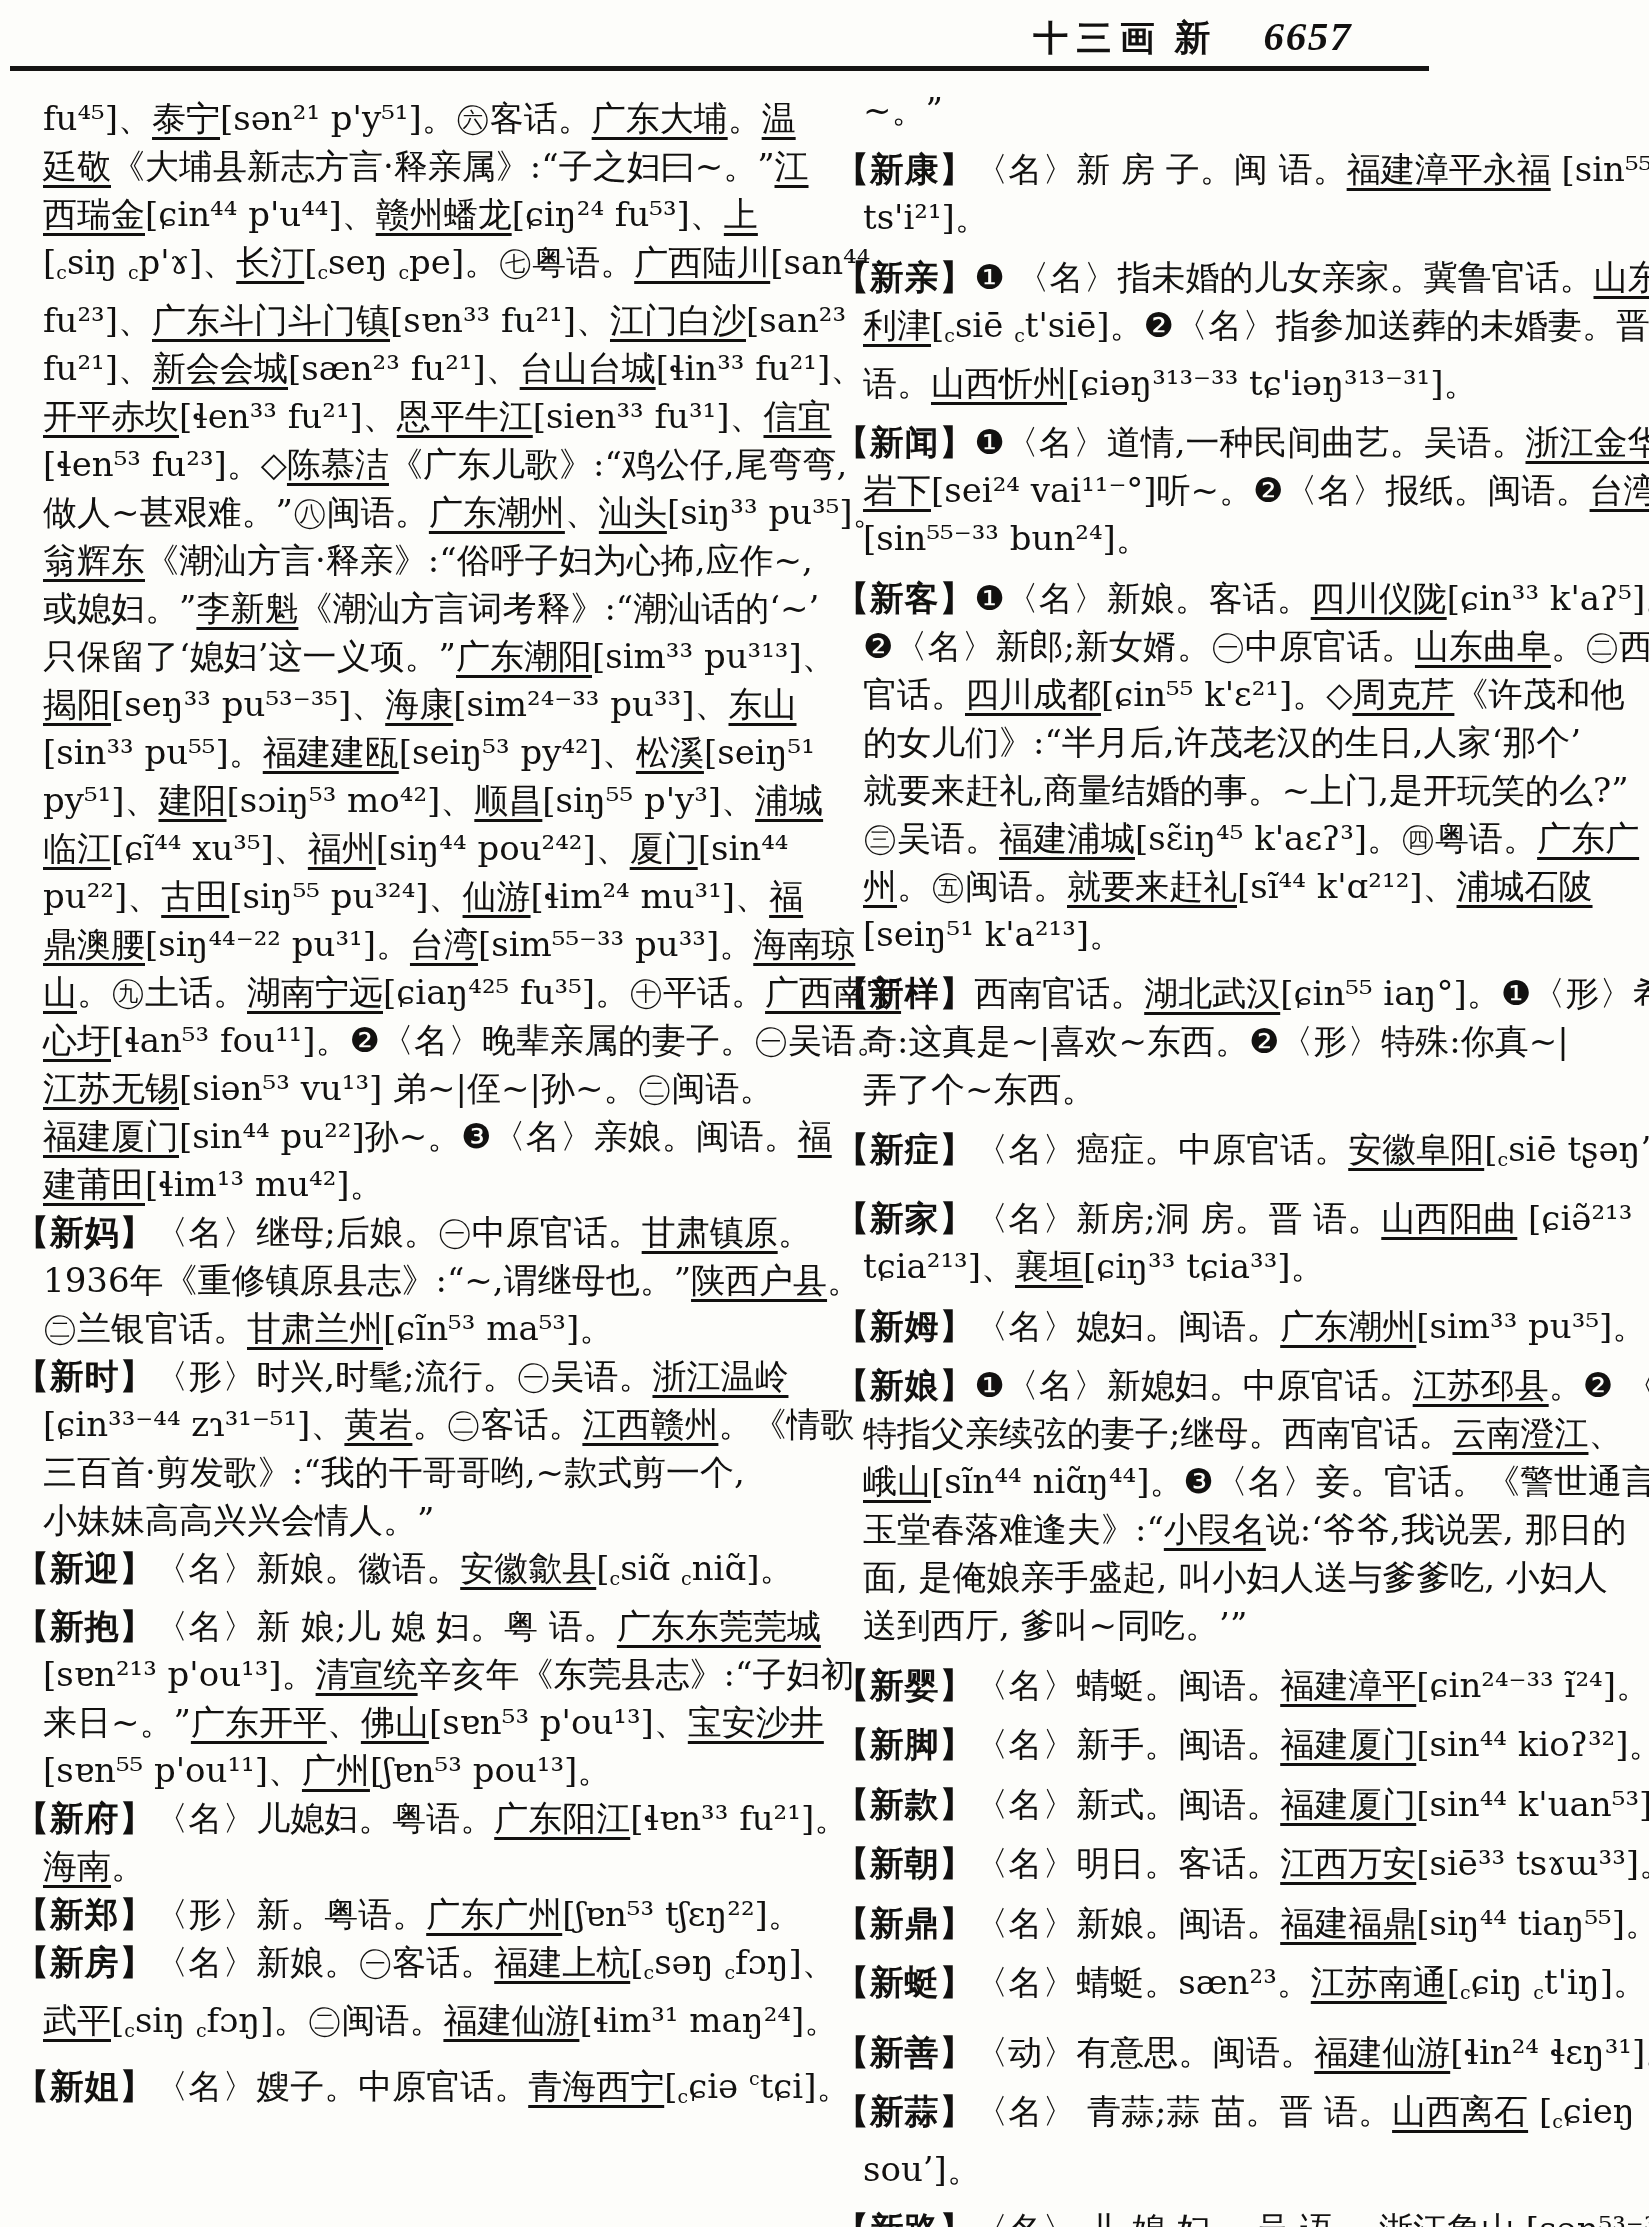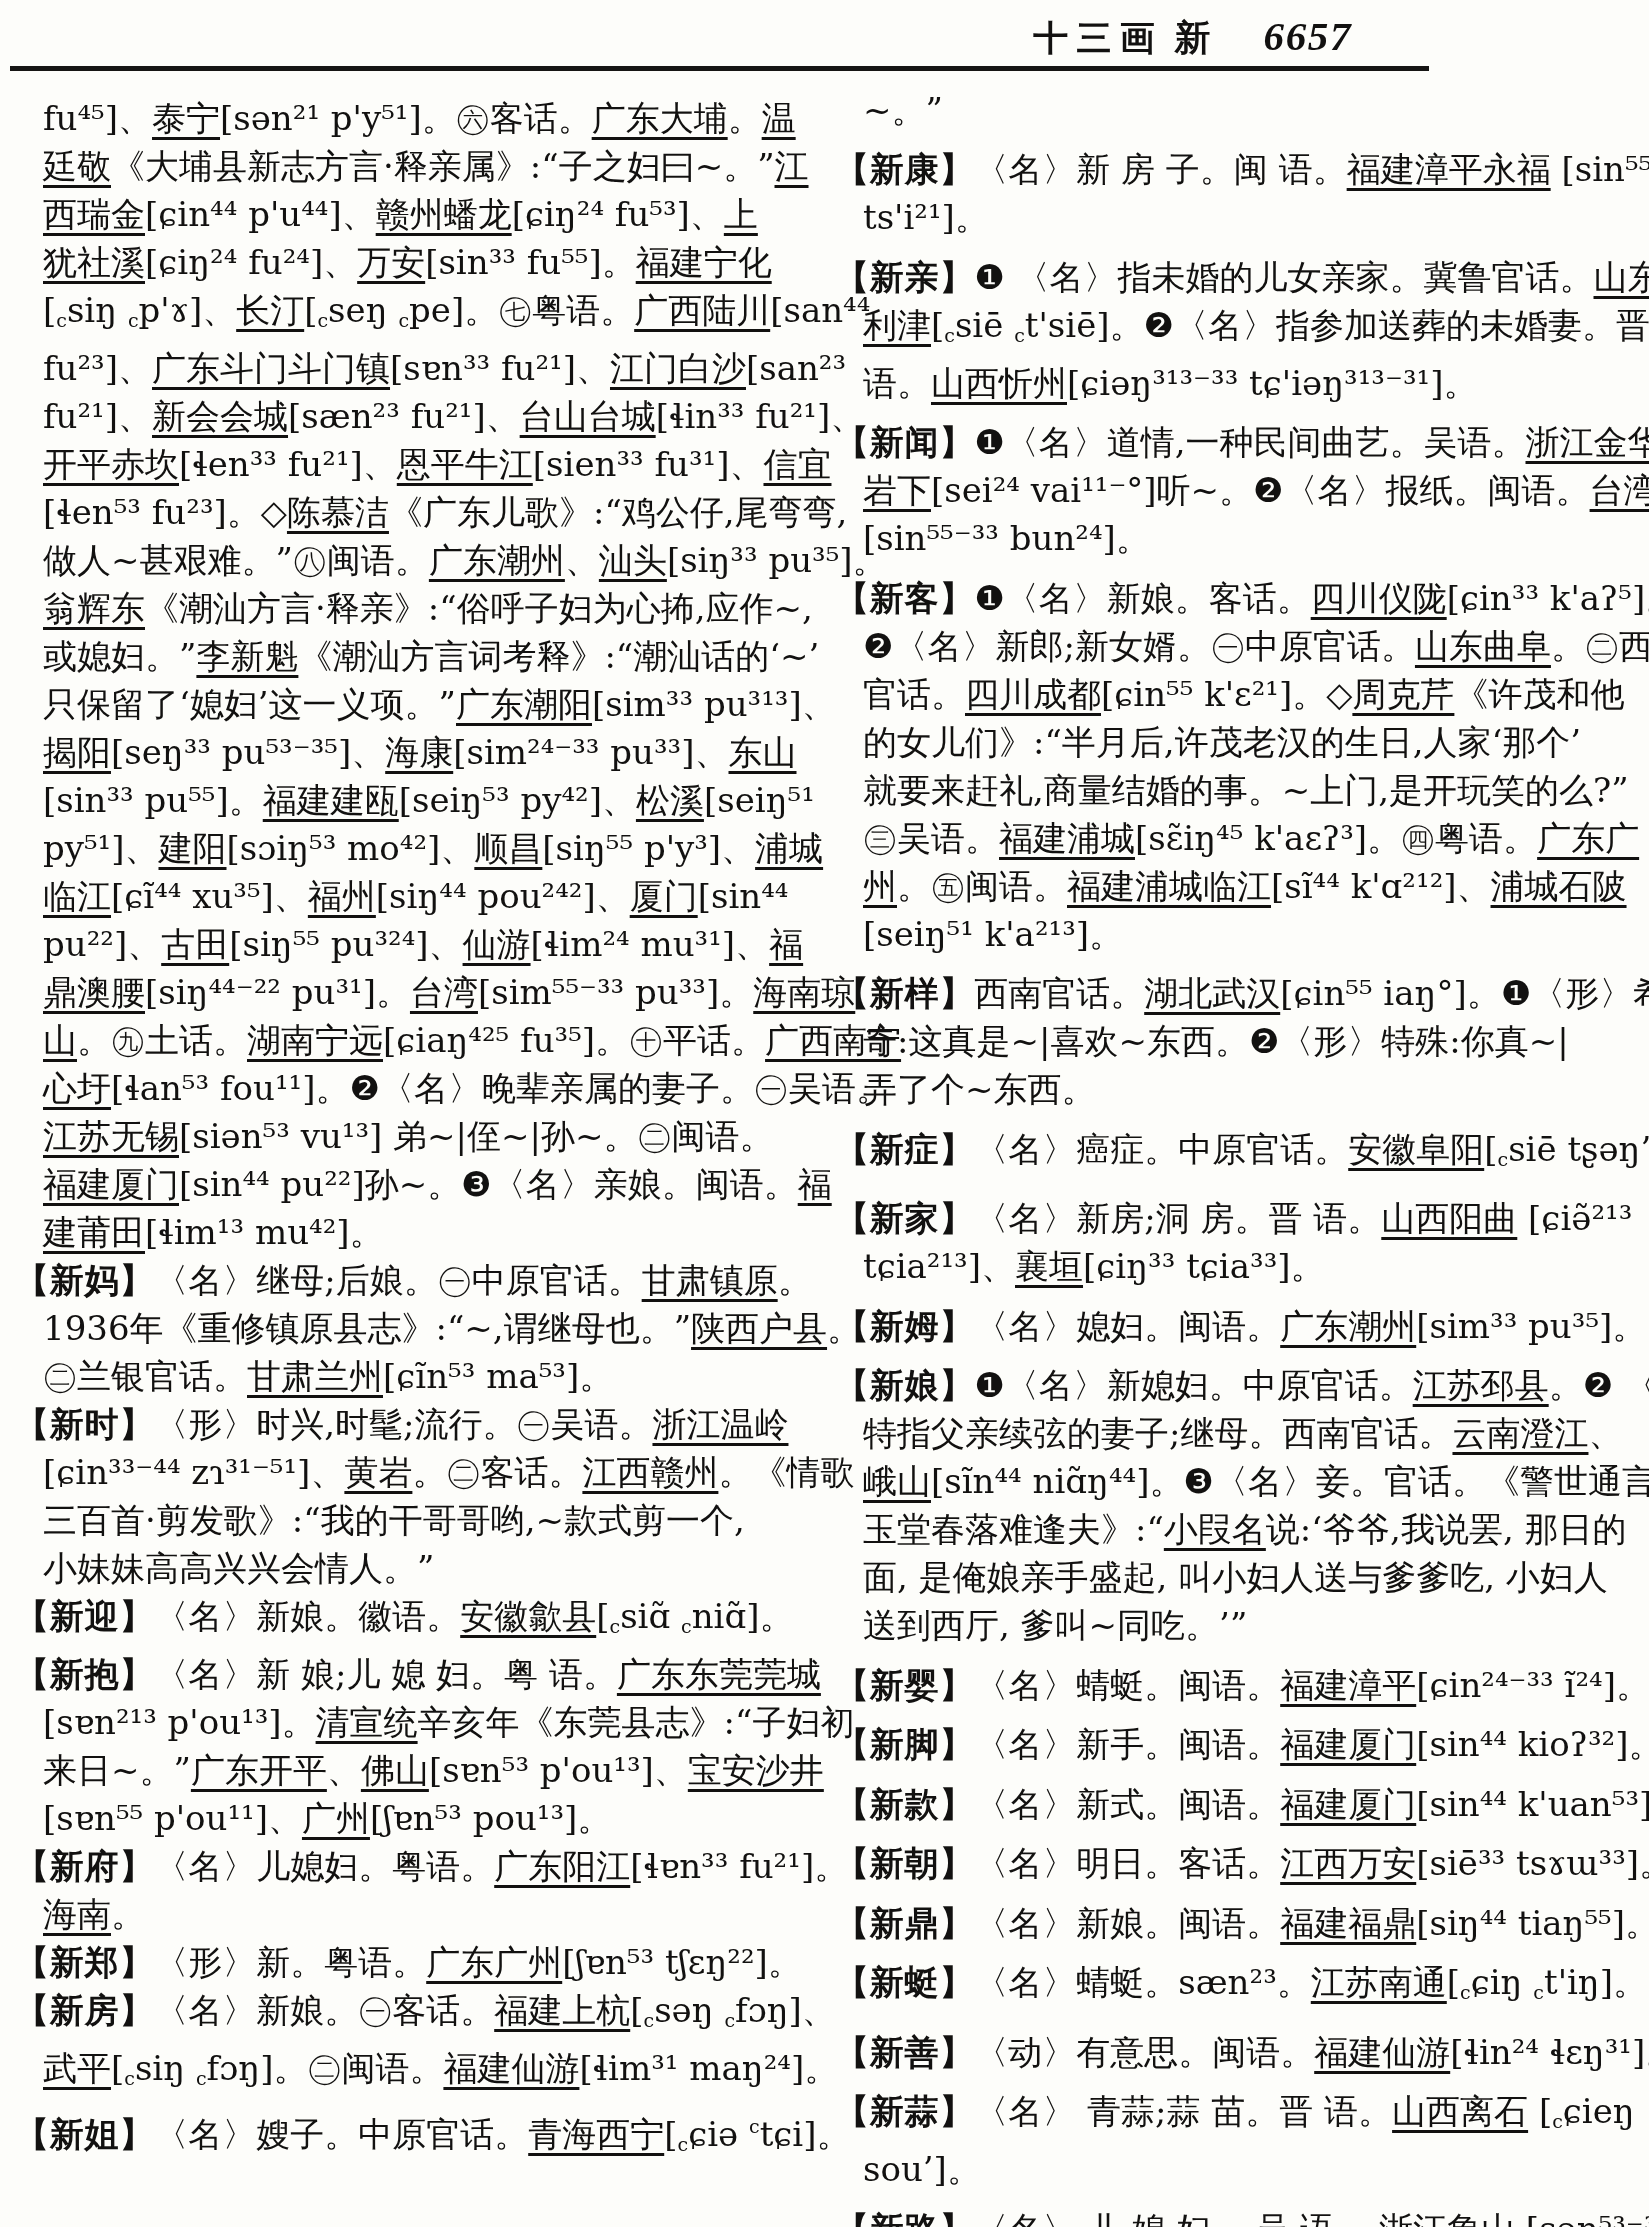--- a/index.html
+++ b/index.html
@@ -41,21 +41,20 @@
     <span class="running-head"><span>十三画</span><span class="running-char">新</span></span>
     <span class="page-number">6657</span>
   </div>
   <div class="rule"></div>
   <div class="cols">
     <div class="col col-left" id="col-left">
         <div class="block continuation">
           <div class="line cont"><span>fu⁴⁵]、</span><span class="u">泰宁</span><span>[sən²¹ p'y⁵¹]。㊅客话。</span><span class="u">广东大埔</span><span>。</span><span class="u">温</span></div>
           <div class="line cont"><span class="u">廷敬</span><span>《大埔县新志方言·释亲属》:“子之妇曰~。”</span><span class="u">江</span></div>
           <div class="line cont"><span class="u">西瑞金</span><span>[ɕin⁴⁴ p'u⁴⁴]、</span><span class="u">赣州蟠龙</span><span>[ɕiŋ²⁴ fu⁵³]、</span><span class="u">上</span></div>
-          <div class="line cont"><span class="u">犹社溪</span><span>[ɕiŋ²⁴ fu²⁴]、</span><span class="u">万安</span><span>[sin³³ fu⁵⁵]。</span><span class="u">福建宁化</span></div>
           <div class="line cont"><span>[</span><span class="tl">c</span><span>siŋ </span><span class="tl">c</span><span>p'ɤ]、</span><span class="u">长汀</span><span>[</span><span class="tl">c</span><span>seŋ </span><span class="tl">c</span><span>pe]。㊆粤语。</span><span class="u">广西陆川</span><span>[san⁴⁴</span></div>
           <div class="line cont"><span>fu²³]、</span><span class="u">广东斗门斗门镇</span><span>[sɐn³³ fu²¹]、</span><span class="u">江门白沙</span><span>[san²³</span></div>
           <div class="line cont"><span>fu²¹]、</span><span class="u">新会会城</span><span>[sæn²³ fu²¹]、</span><span class="u">台山台城</span><span>[ɬin³³ fu²¹]、</span></div>
           <div class="line cont"><span class="u">开平赤坎</span><span>[ɬen³³ fu²¹]、</span><span class="u">恩平牛江</span><span>[sien³³ fu³¹]、</span><span class="u">信宜</span></div>
           <div class="line cont"><span>[ɬen⁵³ fu²³]。◇</span><span class="u">陈慕洁</span><span>《广东儿歌》:“鸡公仔,尾弯弯,</span></div>
           <div class="line cont"><span>做人~甚艰难。”㊇闽语。</span><span class="u">广东潮州</span><span>、</span><span class="u">汕头</span><span>[siŋ³³ pu³⁵]。</span></div>
           <div class="line cont"><span class="u">翁辉东</span><span>《潮汕方言·释亲》:“俗呼子妇为心抪,应作~,</span></div>
           <div class="line cont"><span>或媳妇。”</span><span class="u">李新魁</span><span>《潮汕方言词考释》:“潮汕话的‘~’</span></div>
           <div class="line cont"><span>只保留了‘媳妇’这一义项。”</span><span class="u">广东潮阳</span><span>[sim³³ pu³¹³]、</span></div>
           <div class="line cont"><span class="u">揭阳</span><span>[seŋ³³ pu⁵³⁻³⁵]、</span><span class="u">海康</span><span>[sim²⁴⁻³³ pu³³]、</span><span class="u">东山</span></div>
@@ -125,21 +124,21 @@
           <div class="line cont"><span class="u">岩下</span><span>[sei²⁴ vai¹¹⁻°]听~。❷〈名〉报纸。闽语。</span><span class="u">台湾</span></div>
           <div class="line cont"><span>[sin⁵⁵⁻³³ bun²⁴]。</span></div>
         </div>
         <div class="block entry">
           <div class="line"><span class="head">【新客】</span><span>❶〈名〉新娘。客话。</span><span class="u">四川仪陇</span><span>[ɕin³³ k'aʔ⁵]。</span></div>
           <div class="line cont"><span>❷〈名〉新郎;新女婿。㊀中原官话。</span><span class="u">山东曲阜</span><span>。㊁西南</span></div>
           <div class="line cont"><span>官话。</span><span class="u">四川成都</span><span>[ɕin⁵⁵ k'ɛ²¹]。◇</span><span class="u">周克芹</span><span>《许茂和他</span></div>
           <div class="line cont"><span>的女儿们》:“半月后,许茂老汉的生日,人家‘那个’</span></div>
           <div class="line cont"><span>就要来赶礼,商量结婚的事。~上门,是开玩笑的么?”</span></div>
           <div class="line cont"><span>㊂吴语。</span><span class="u">福建浦城</span><span>[sɛ̃iŋ⁴⁵ k'aɛʔ³]。㊃粤语。</span><span class="u">广东广</span></div>
-          <div class="line cont"><span class="u">州</span><span>。㊄闽语。</span><span class="u">福建浦城临江</span><span>[sĩ⁴⁴ k'ɑ²¹²]、</span><span class="u">浦城石陂</span></div>
+          <div class="line cont"><span class="u">州</span><span>。㊄闽语。</span><span class="u">就要来赶礼</span><span>[sĩ⁴⁴ k'ɑ²¹²]、</span><span class="u">浦城石陂</span></div>
           <div class="line cont"><span>[seiŋ⁵¹ k'a²¹³]。</span></div>
         </div>
         <div class="block entry">
           <div class="line"><span class="head">【新样】</span><span>西南官话。</span><span class="u">湖北武汉</span><span>[ɕin⁵⁵ iaŋ°]。❶〈形〉希</span></div>
           <div class="line cont"><span>奇:这真是~|喜欢~东西。❷〈形〉特殊:你真~|</span></div>
           <div class="line cont"><span>弄了个~东西。</span></div>
         </div>
         <div class="block entry">
           <div class="line"><span class="head">【新症】</span><span>〈名〉癌症。中原官话。</span><span class="u">安徽阜阳</span><span>[</span><span class="tl">c</span><span>siē tʂəŋ’]。</span></div>
         </div>

